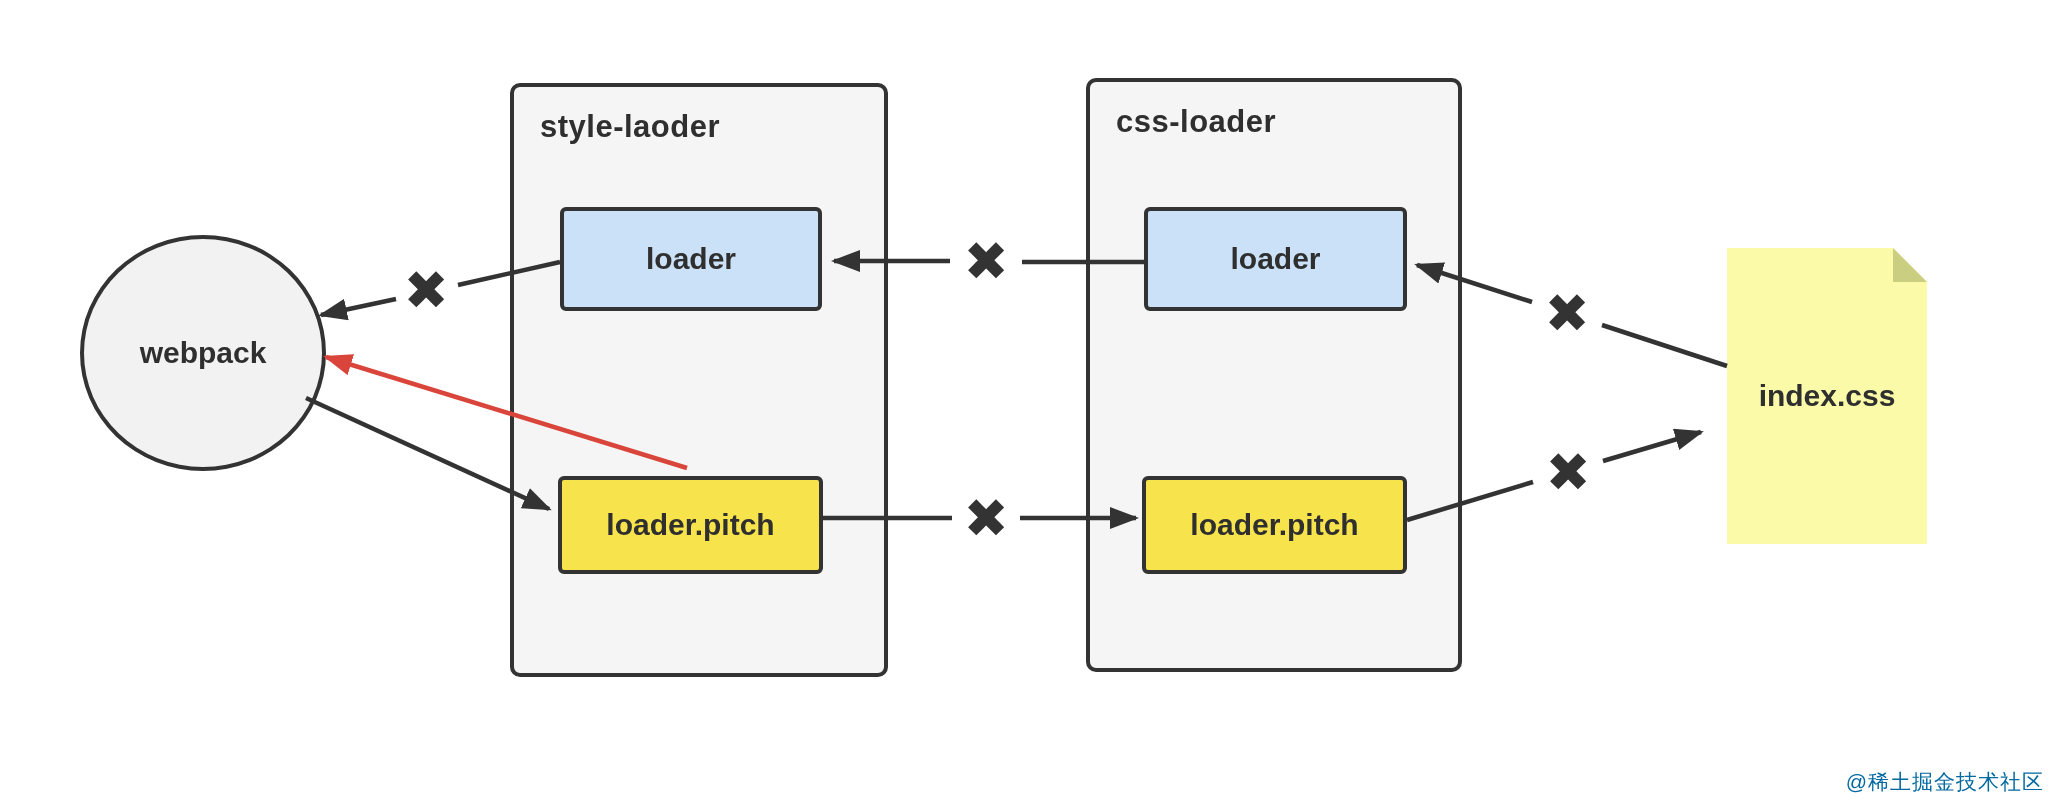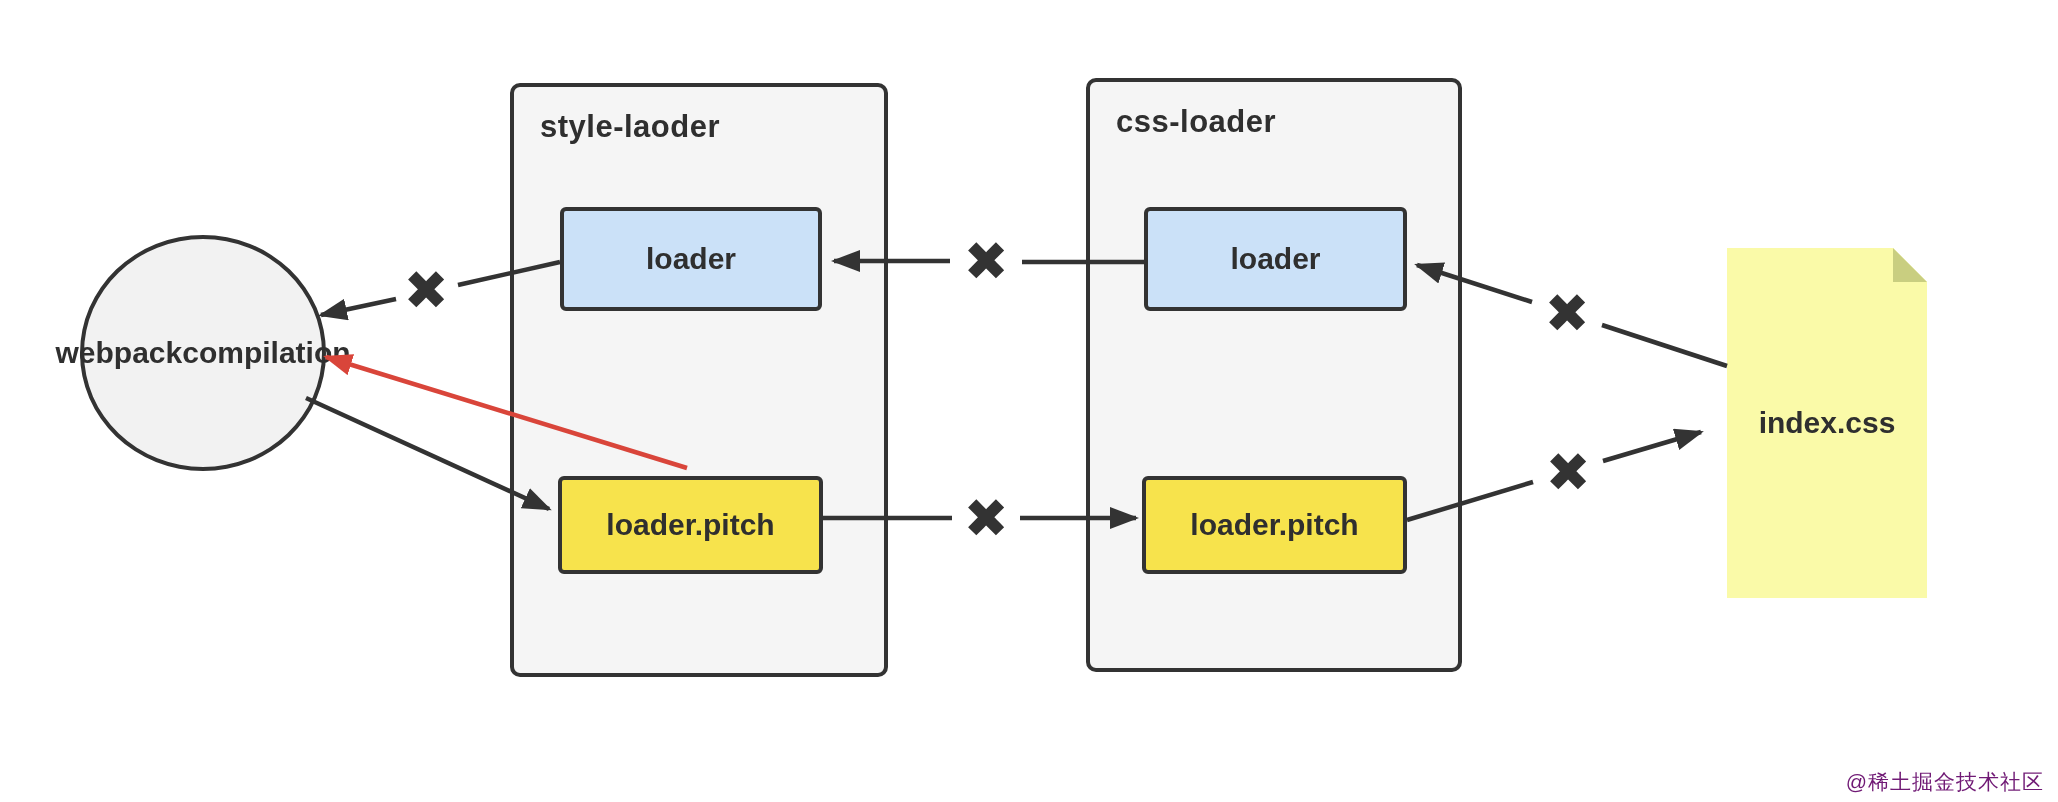--- a/index.html
+++ b/index.html
@@ -76,21 +76,21 @@
   .box-style-loader { left: 560px; top: 207px; width: 262px; height: 104px; }
   .box-style-pitch  { left: 558px; top: 470px; width: 265px; height: 98px; }
   .box-css-loader   { left: 1144px; top: 207px; width: 263px; height: 104px; }
   .box-css-pitch    { left: 1142px; top: 470px; width: 265px; height: 98px; }
 
   .note {
     position: absolute;
     left: 1727px;
     top: 248px;
     width: 200px;
-    height: 350px;
+    height: 296px;
     background: #fafaa8;
     clip-path: polygon(0 0, calc(100% - 34px) 0, 100% 34px, 100% 100%, 0 100%);
     display: flex;
     align-items: center;
     justify-content: center;
     font-size: 30px;
     font-weight: bold;
     z-index: 2;
   }
   .note-fold {
@@ -127,33 +127,32 @@
   .x2 { left: 986px;  top: 261px; }
   .x3 { left: 986px;  top: 518px; }
   .x4 { left: 1567px; top: 313px; }
   .x5 { left: 1568px; top: 472px; }
 
   .watermark {
     position: absolute;
     right: 14px;
     bottom: 6px;
     font-size: 21px;
-    color: #701a75;
+    color: #0369a1;
     letter-spacing: 1px;
     z-index: 6;
   }
 </style>
 </head>
 <body>
 
 <div class="canvas">
 
   <div class="ellipse-node">
     <span>webpack</span>
-    <span>compilation</span>
   </div>
 
   <div class="container-box container-style">
     <div class="container-title">style-laoder</div>
   </div>
   <div class="inner-box loader-fill box-style-loader">
     <span>loader</span>
   </div>
   <div class="inner-box pitch-fill box-style-pitch">
     <span>loader.pitch</span>

